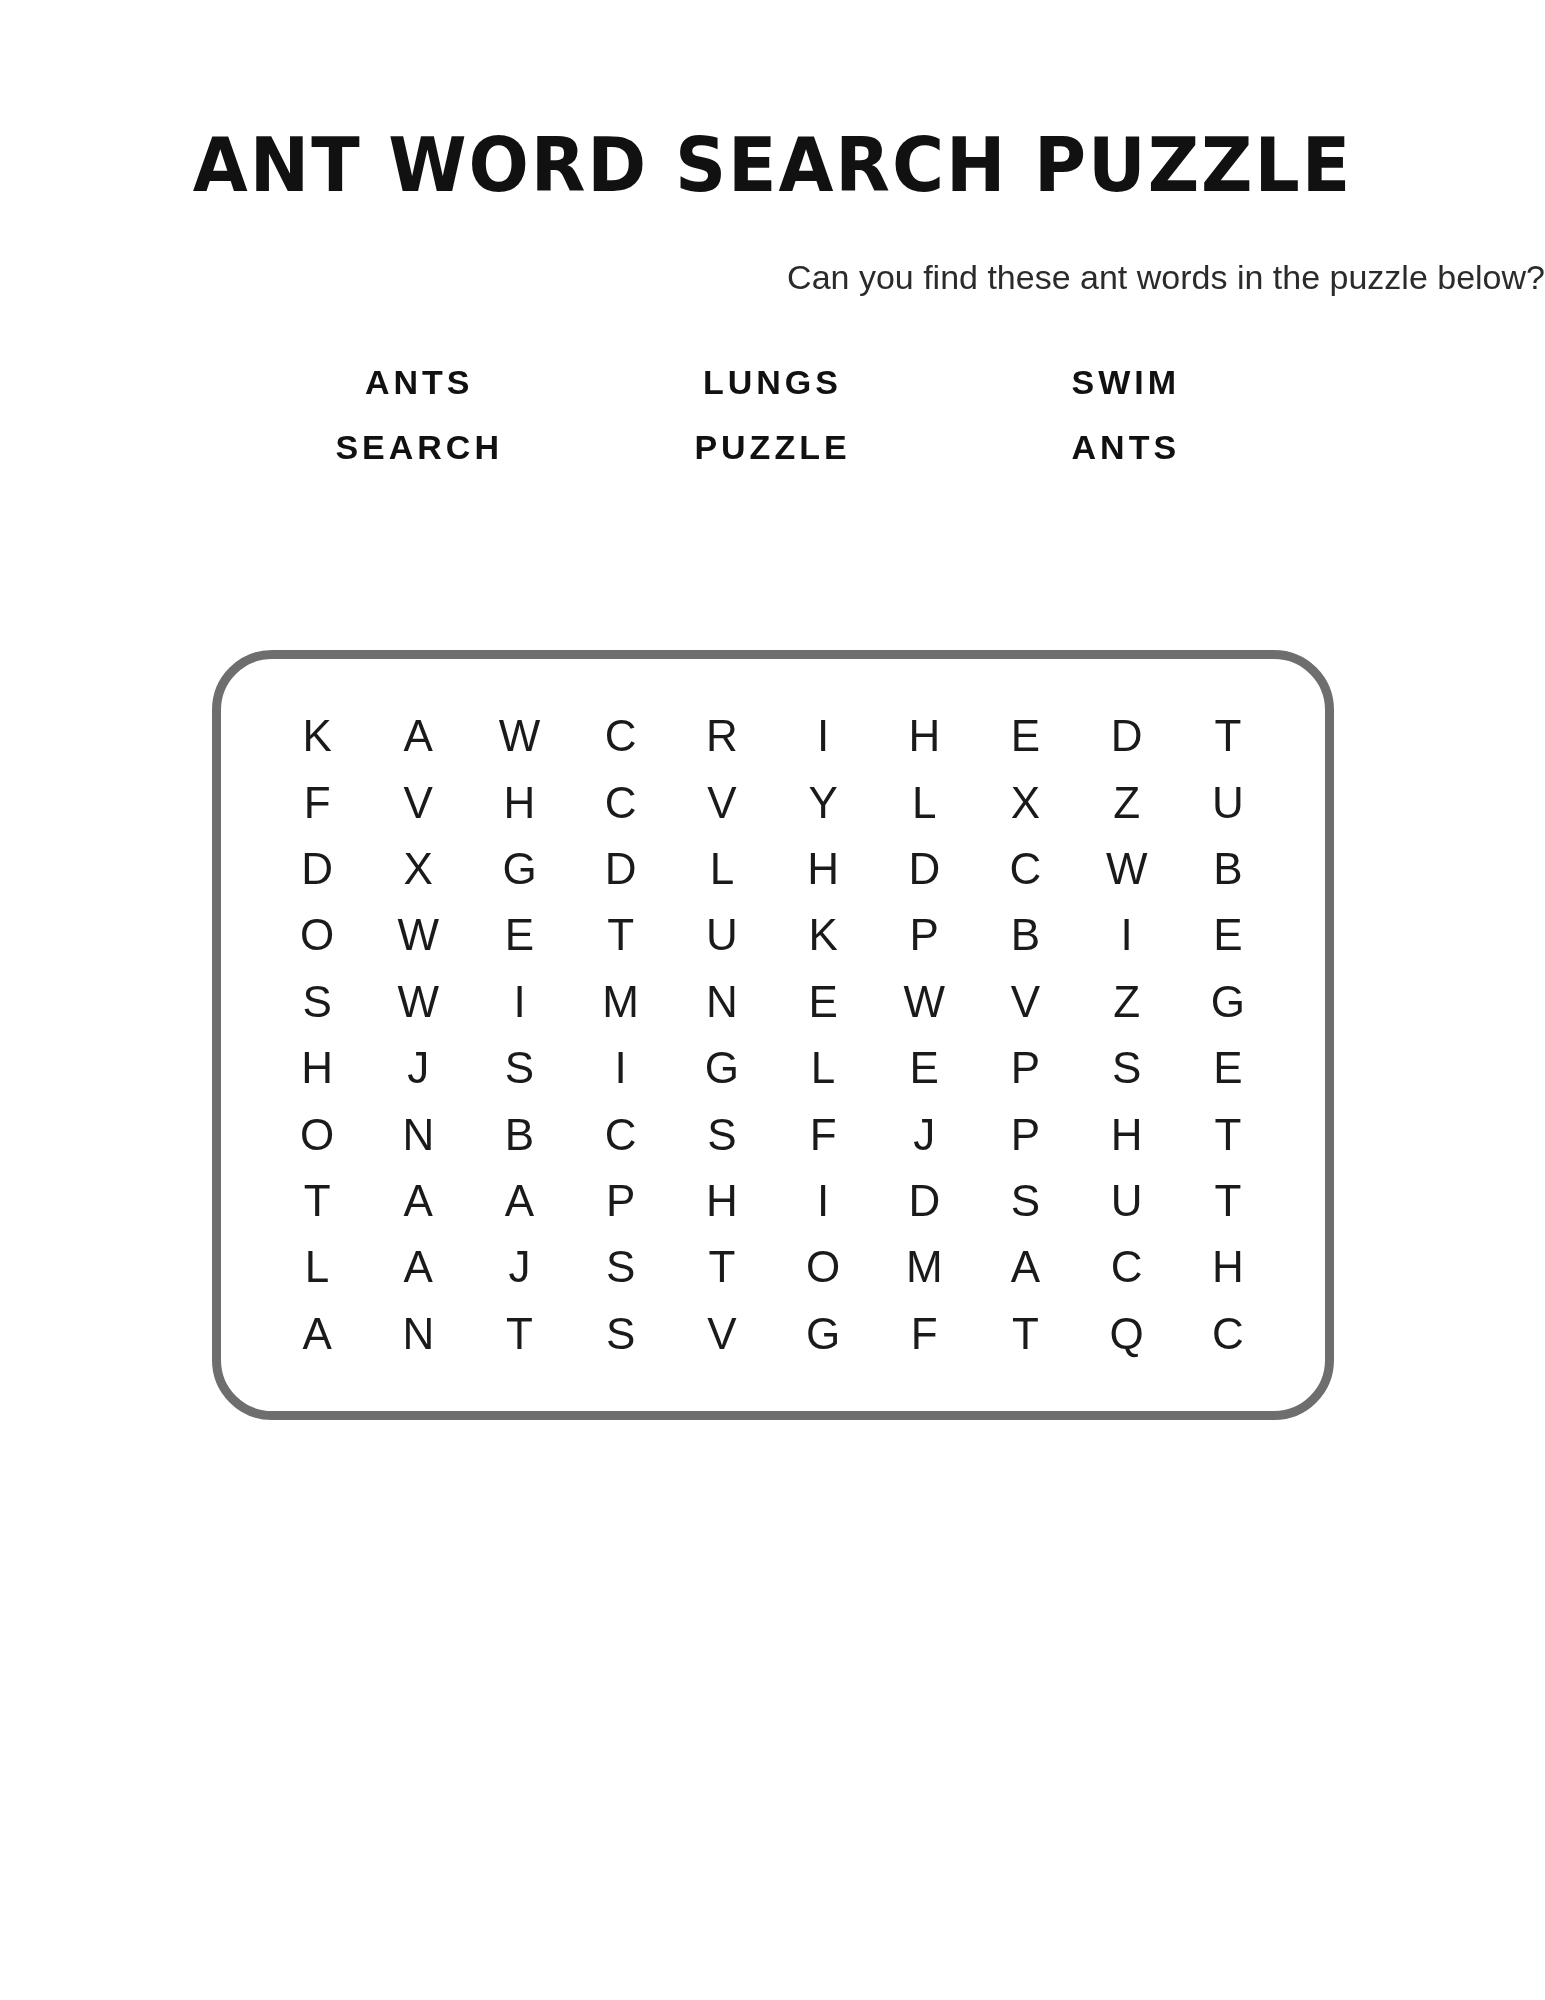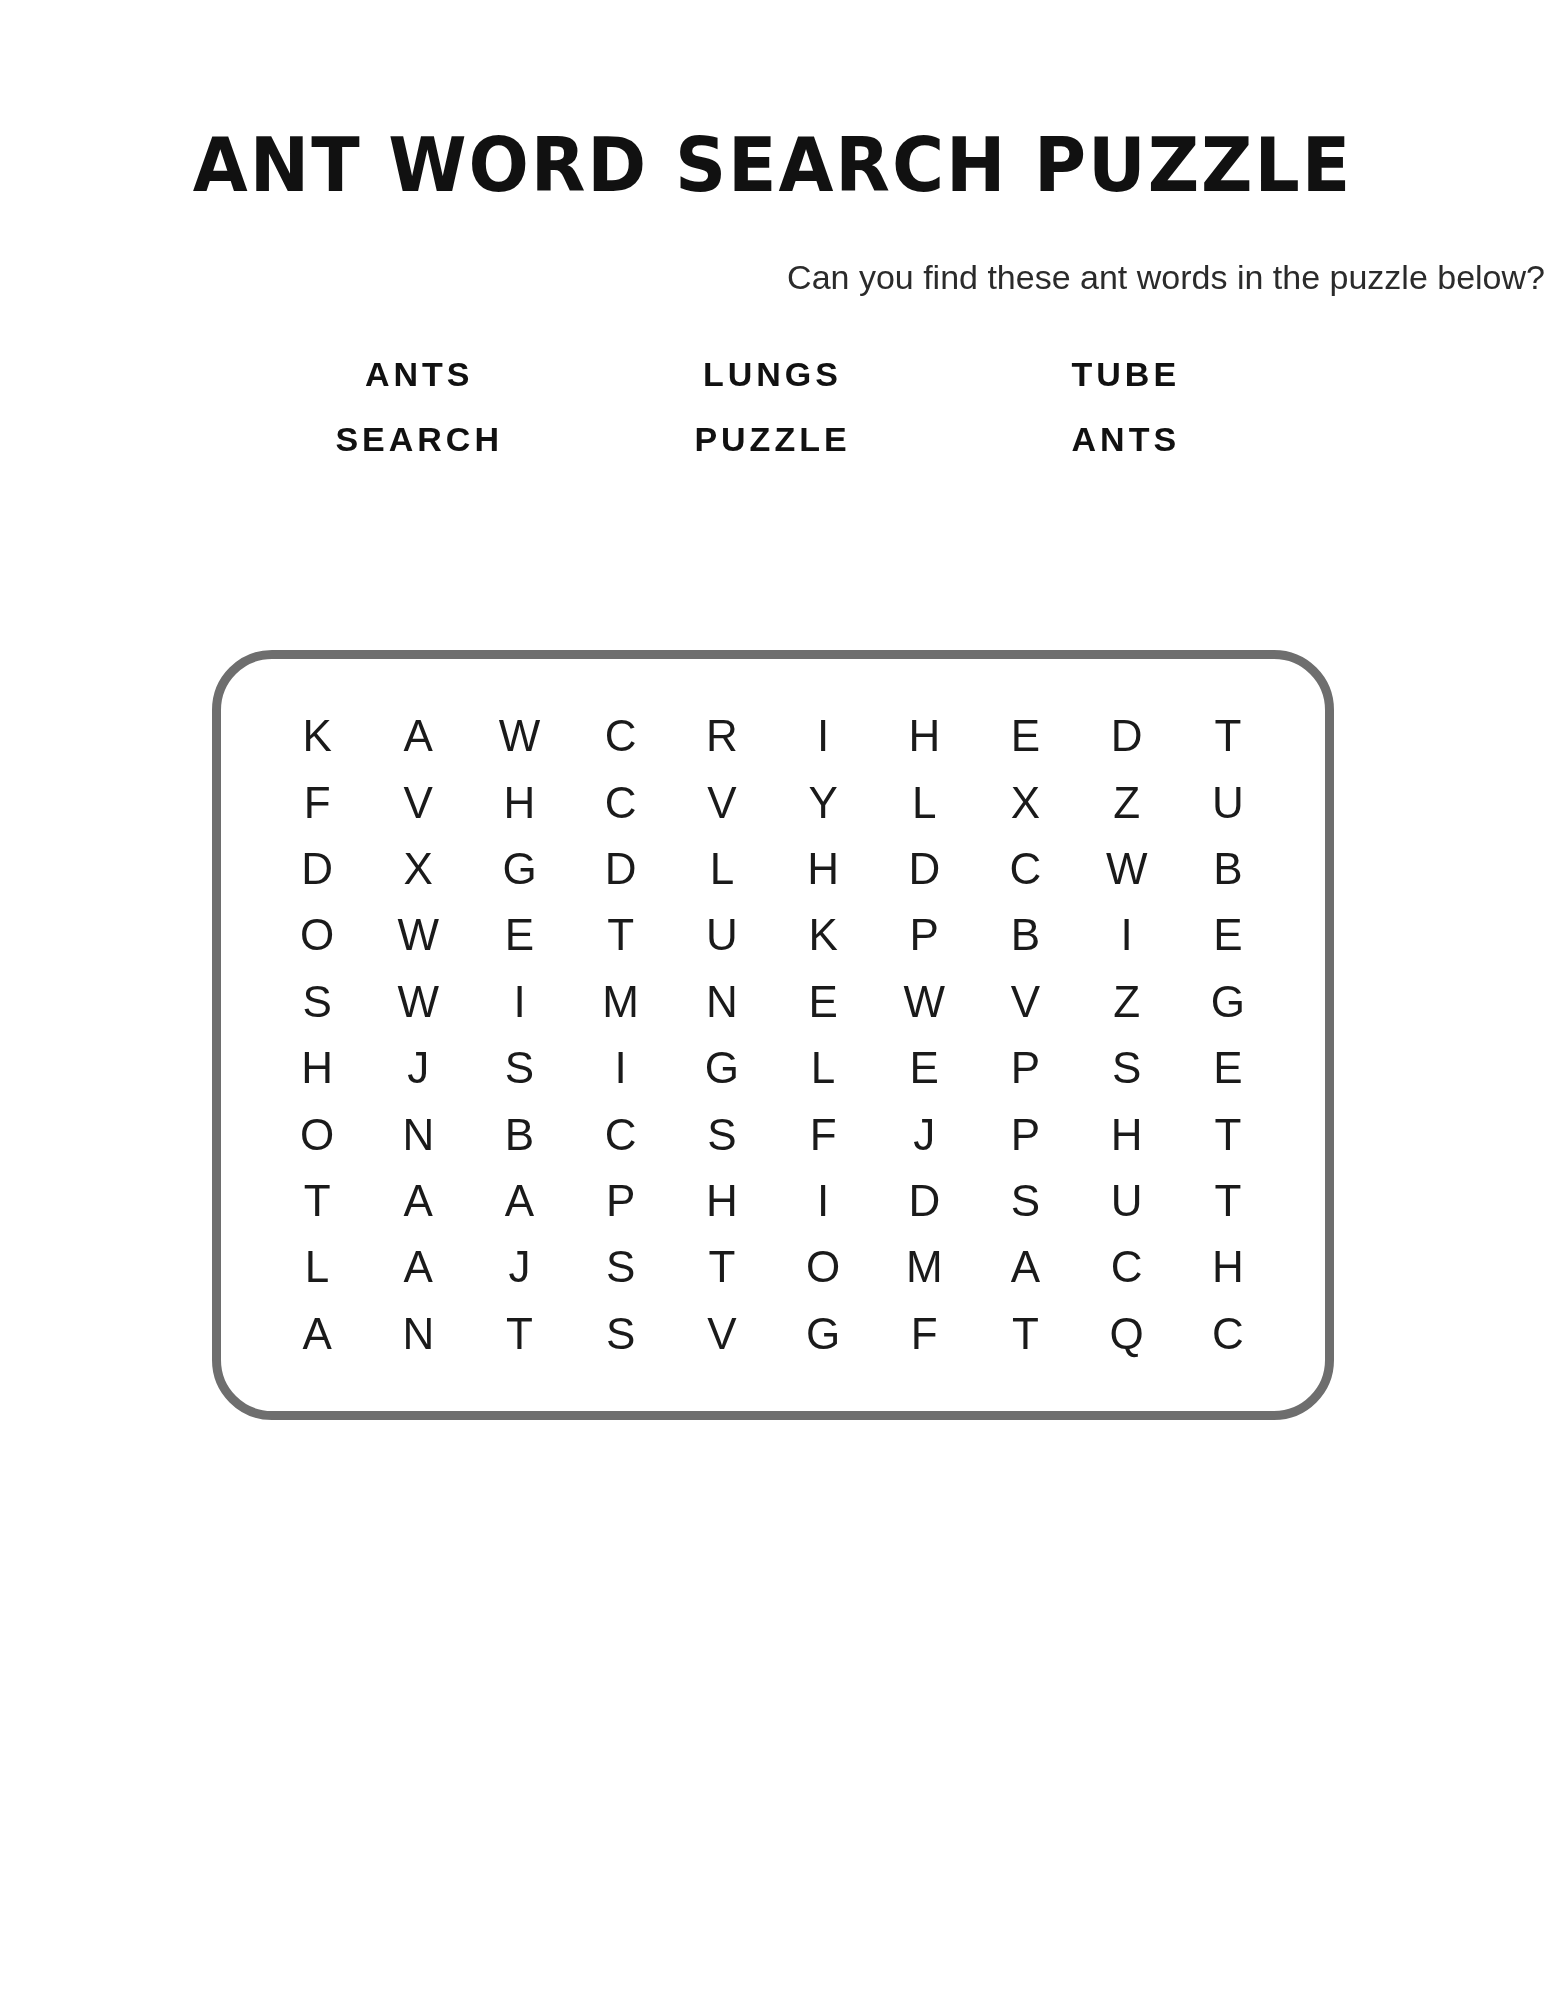--- a/index.html
+++ b/index.html
@@ -35,21 +35,21 @@
   }
   .subtitle {
     text-align: right;
     font-size: 34px;
     color: #2b2b2b;
     margin: 0;
     padding-top: 56px;
     font-weight: 400;
   }
   .words {
-    margin: 0 auto;
+    margin: 8px auto;
     padding-top: 58px;
     width: 1060px;
     display: grid;
     grid-template-columns: repeat(3, 1fr);
     row-gap: 26px;
     column-gap: 0px;
     justify-items: center;
   }
   .word {
     font-weight: 700;
@@ -94,21 +94,21 @@
 
 <div class="page">
 
   <h1 class="title">ANT WORD SEARCH PUZZLE</h1>
 
   <p class="subtitle">Can you find these ant words in the puzzle below?</p>
 
   <div class="words">
     <span class="word">ANTS</span>
     <span class="word">LUNGS</span>
-    <span class="word">TUBE</span>
+    <span class="word">SWIM</span>
     <span class="word">SEARCH</span>
     <span class="word">PUZZLE</span>
     <span class="word">ANTS</span>
   </div>
 
   <div class="grid-wrap">
     <div class="grid" id="puzzle-grid">
         <span class="cell">K</span>
         <span class="cell">A</span>
         <span class="cell">W</span>

